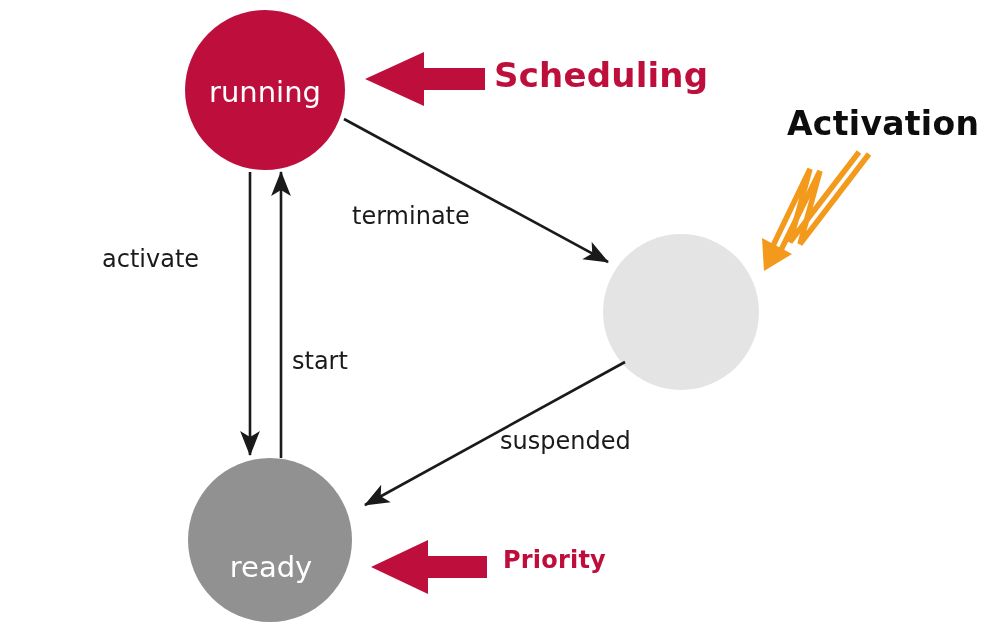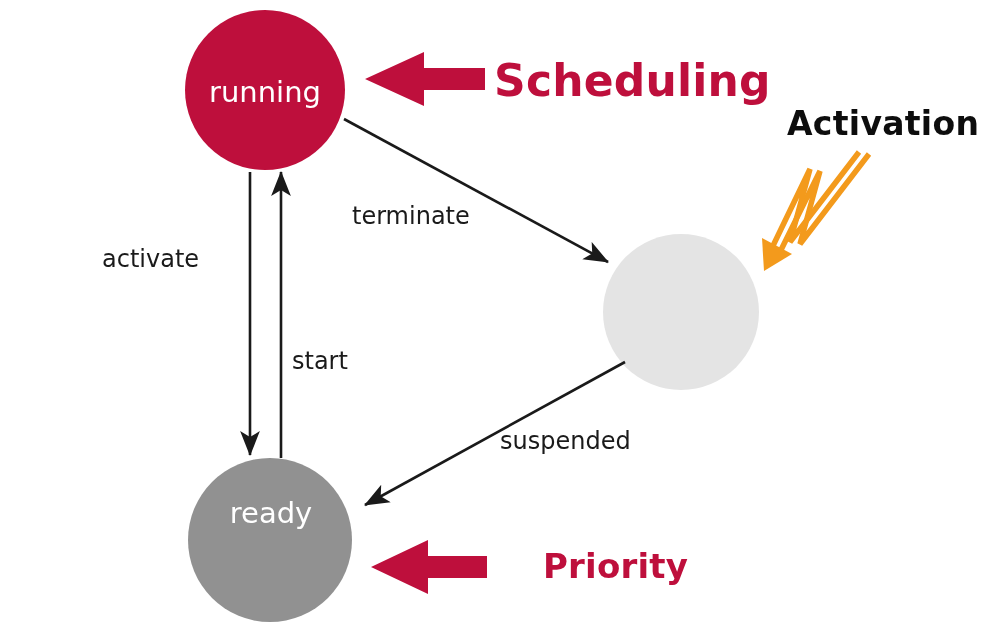--- a/index.html
+++ b/index.html
@@ -48,42 +48,41 @@
     font-size: 29px;
   }
   #label-suspended {
     left: 681px;
     top: 313px;
     color: #111111;
     font-size: 28px;
   }
   #label-ready {
     left: 271px;
-    top: 513px;
+    top: 567px;
     color: #ffffff;
     font-size: 29px;
   }
   #label-preempt { left: 102px; top: 245px; }
   #label-start   { left: 292px; top: 347px; }
   #label-terminate { left: 352px; top: 202px; }
   #label-activate  { left: 500px; top: 427px; }
   #label-scheduling {
     left: 494px;
     top: 55px;
     color: #BE0F3C;
-    font-size: 44px;
+    font-size: 34px;
     letter-spacing: 0.2px;
   }
   #label-priority {
     left: 503px;
     top: 546px;
     color: #BE0F3C;
-    font-size: 34px;
+    font-size: 24px;
     letter-spacing: 0.2px;
-    margin-left: 40px;
   }
   #label-activation {
     left: 787px;
     top: 104px;
     color: #0d0d0d;
     font-size: 33px;
     letter-spacing: 0.3px;
   }
   #watermark {
     position: absolute;

